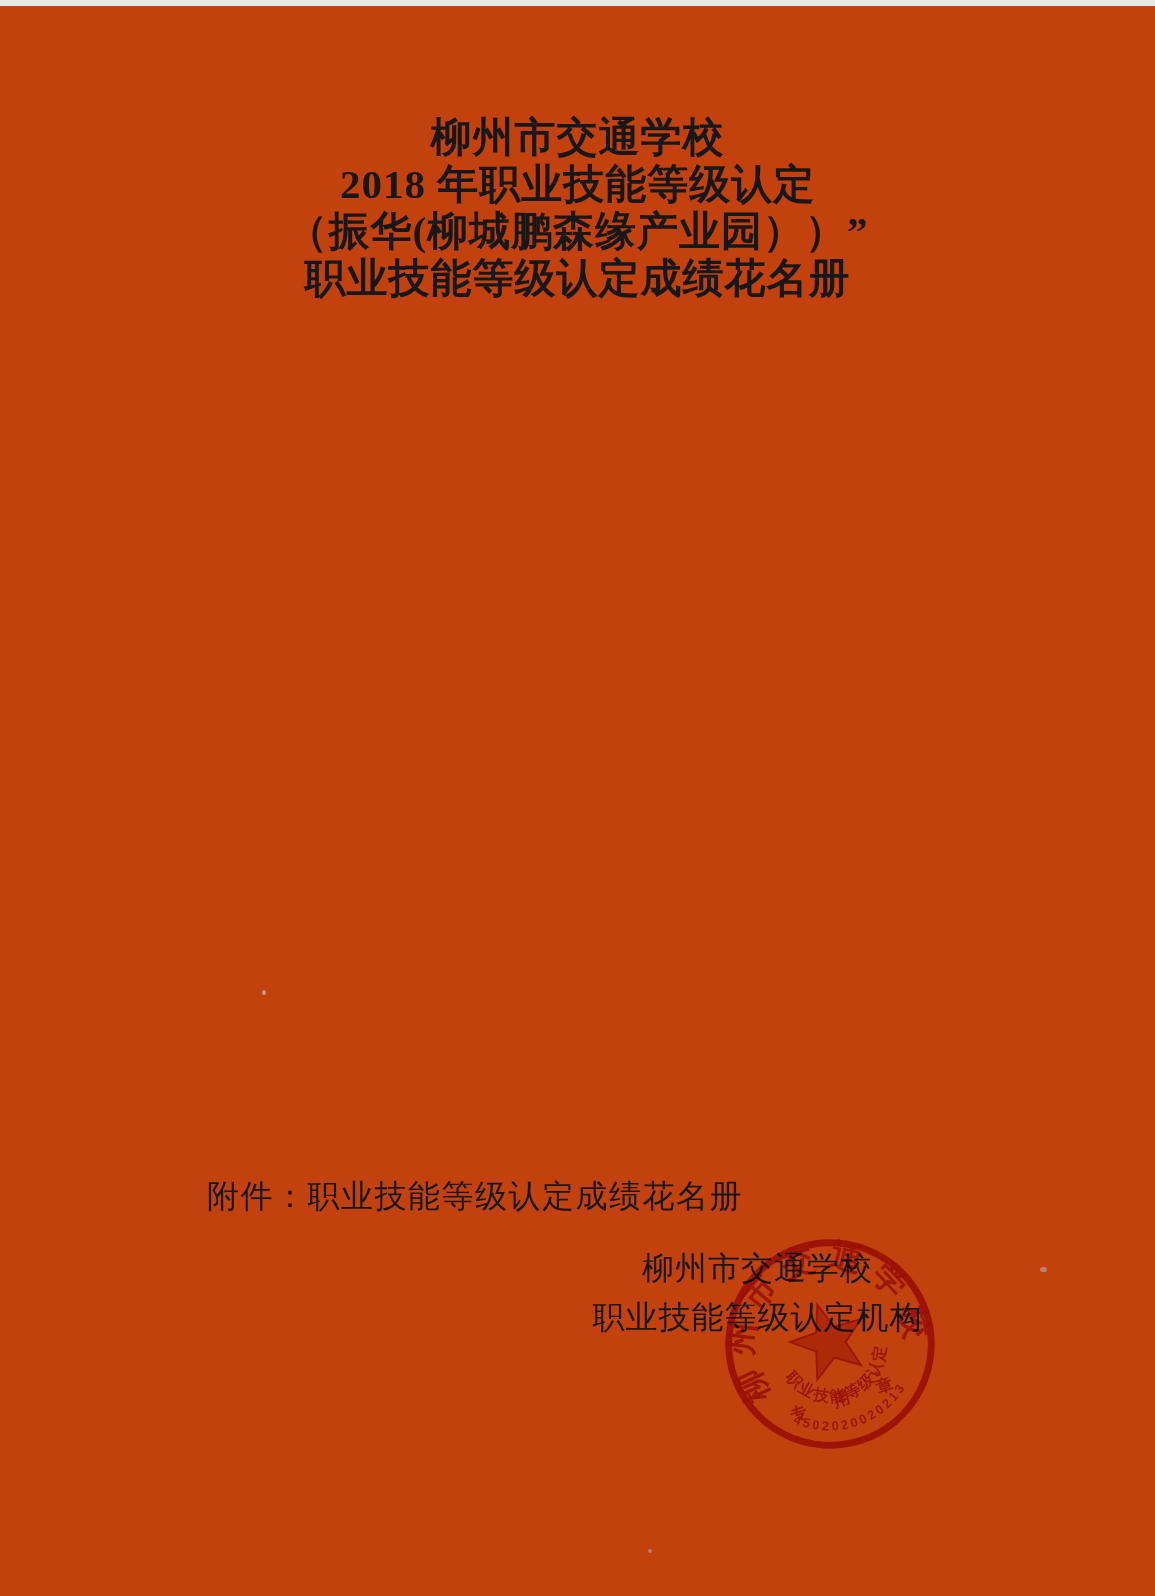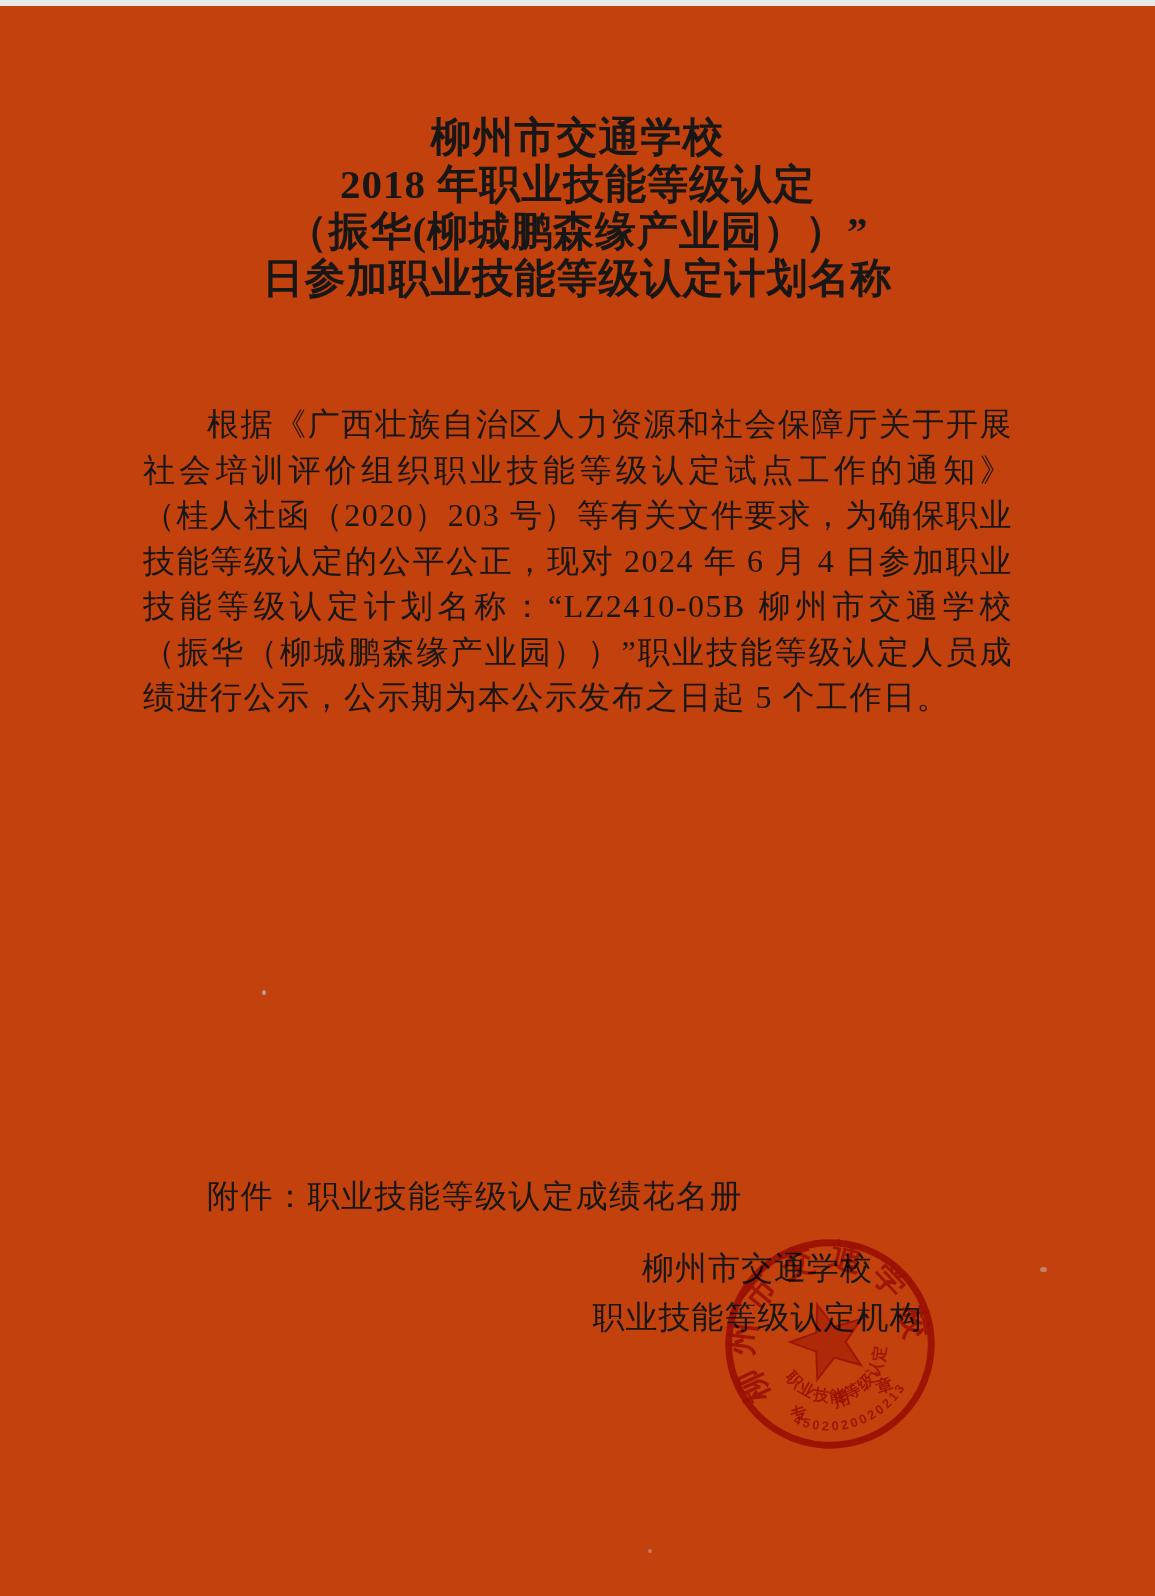--- a/index.html
+++ b/index.html
@@ -76,25 +76,24 @@
 </style>
 </head>
 <body>
 
 <div class="page">
 
   <header class="doc-title">
     <div>柳州市交通学校</div>
     <div>2018 年职业技能等级认定</div>
     <div>（振华(柳城鹏森缘产业园））”</div>
-    <div>日参加职业技能等级认定计划名称</div>
+    <div>职业技能等级认定成绩花名册</div>
   </header>
 
   <main class="doc-body">
-    <p class="para">根据《广西壮族自治区人力资源和社会保障厅关于开展社会培训评价组织职业技能等级认定试点工作的通知》（桂人社函（2020）203 号）等有关文件要求，为确保职业技能等级认定的公平公正，现对 2024 年 6 月 4 日参加职业技能等级认定计划名称：“LZ2410-05B 柳州市交通学校（振华（柳城鹏森缘产业园））”职业技能等级认定人员成绩进行公示，公示期为本公示发布之日起 5 个工作日。</p>
   </main>
 
   <p class="attachment-line">附件：职业技能等级认定成绩花名册</p>
 
   <div class="signature-block">
     <div>柳州市交通学校</div>
     <div>职业技能等级认定机构</div>
   </div>
 
   <svg class="stamp" viewBox="0 0 240 240" xmlns="http://www.w3.org/2000/svg" aria-hidden="true">

